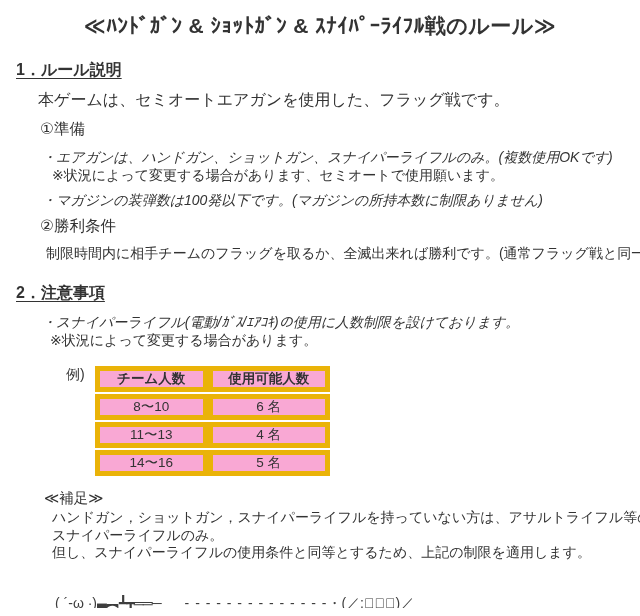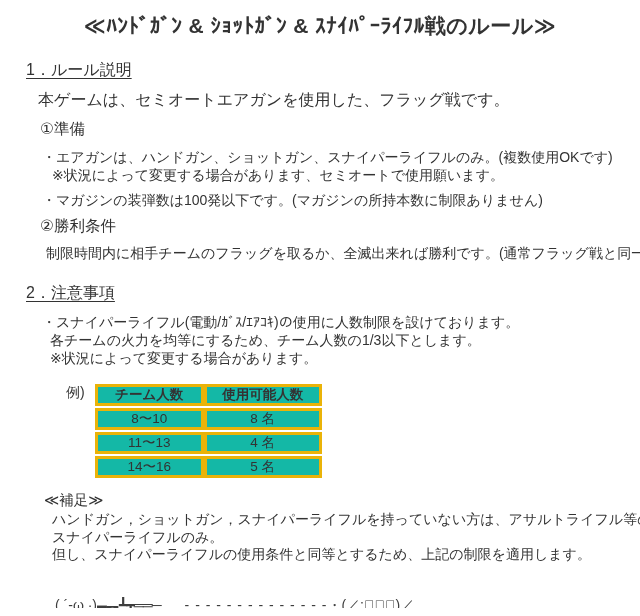--- a/index.html
+++ b/index.html
@@ -14,56 +14,56 @@
   .line{white-space:nowrap;}
   .doc-title{
     margin:12px 0 0 0;
     text-align:center;
     font-size:21px;
     font-weight:bold;
     letter-spacing:0.5px;
     color:#333;
   }
   .section-heading{
-    margin:20px 0 0 26px;
+    margin:20px 0 0 16px;
     font-size:16px;
-    font-weight:normal;
+    font-weight:bold;
     text-decoration:underline;
     text-underline-offset:3px;
     color:#333;
   }
   .intro{margin:9px 0 0 38px;font-size:16px;}
   .sub-heading{
     margin:8px 0 0 40px;
     font-size:15.5px;
     font-weight:normal;
   }
-  .bullet{margin:9px 0 0 42px;font-size:14px;line-height:16px;}
+  .bullet{margin:9px 0 0 42px;font-size:14px;line-height:16px;font-style:italic;}
   .note{margin:2px 0 0 52px;font-size:14px;line-height:16px;}
   .body-text{margin:8px 0 0 46px;font-size:14px;}
   .cont-line{margin:2px 0 0 50px;font-size:14px;line-height:16px;}
   .example-row{
     display:flex;
     align-items:flex-start;
     margin:16px 0 0 66px;
   }
   .example-label{font-size:14px;margin:2px 10px 0 0;}
   table.rules-table{
     border-collapse:separate;
     border-spacing:0 2px;
     margin-top:0;
   }
   table.rules-table td{
-    border:3px solid #eab308;
+    border:5px solid #eab308;
     font-size:13.5px;
     text-align:center;
     padding:0;
     height:16px;
     line-height:16px;
-    background:#14b8a6;
+    background:#f9a8d4;
     color:#333;
   }
   table.rules-table td.col-a{width:103px;}
   table.rules-table td.col-b{width:112px;}
   table.rules-table tr.head td{font-weight:bold;}
   .supplement-heading{margin:11px 0 0 44px;font-size:14.5px;}
   .supp-line{margin:1px 0 0 52px;font-size:14px;line-height:16.5px;}
   .footer-line{
     margin:34px 0 0 55px;
     font-size:14px;
@@ -93,35 +93,34 @@
   <div class="bullet line">・マガジンの装弾数は100発以下です。(マガジンの所持本数に制限ありません)</div>
 
   <div class="sub-heading line">②勝利条件</div>
 
   <div class="body-text line">制限時間内に相手チームのフラッグを取るか、全滅出来れば勝利です。(通常フラッグ戦と同一)</div>
 
   <div class="section-heading line">2．注意事項</div>
 
   <div class="bullet line" style="margin-top:10px;">・スナイパーライフル(電動/ｶﾞｽ/ｴｱｺｷ)の使用に人数制限を設けております。</div>
 
-  <div class="cont-line line">各チームの火力を均等にするため、チーム人数の1/3以下とします。</div>
 
   <div class="cont-line line">※状況によって変更する場合があります。</div>
 
   <div class="example-row">
     <span class="example-label">例)</span>
     <table class="rules-table">
       <tbody>
         <tr class="head">
           <td class="col-a">チーム人数</td>
           <td class="col-b">使用可能人数</td>
         </tr>
         <tr>
           <td class="col-a">8〜10</td>
-          <td class="col-b">8 名</td>
+          <td class="col-b">6 名</td>
         </tr>
         <tr>
           <td class="col-a">11〜13</td>
           <td class="col-b">4 名</td>
         </tr>
         <tr>
           <td class="col-a">14〜16</td>
           <td class="col-b">5 名</td>
         </tr>
       </tbody>

